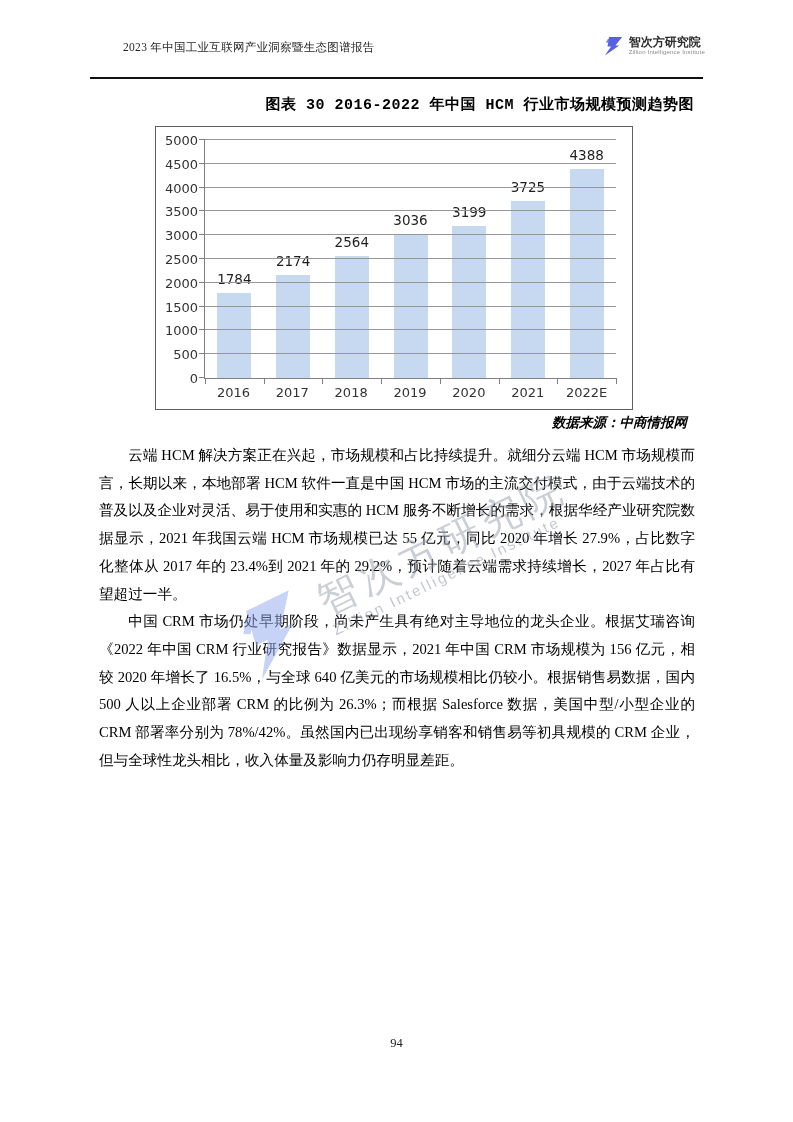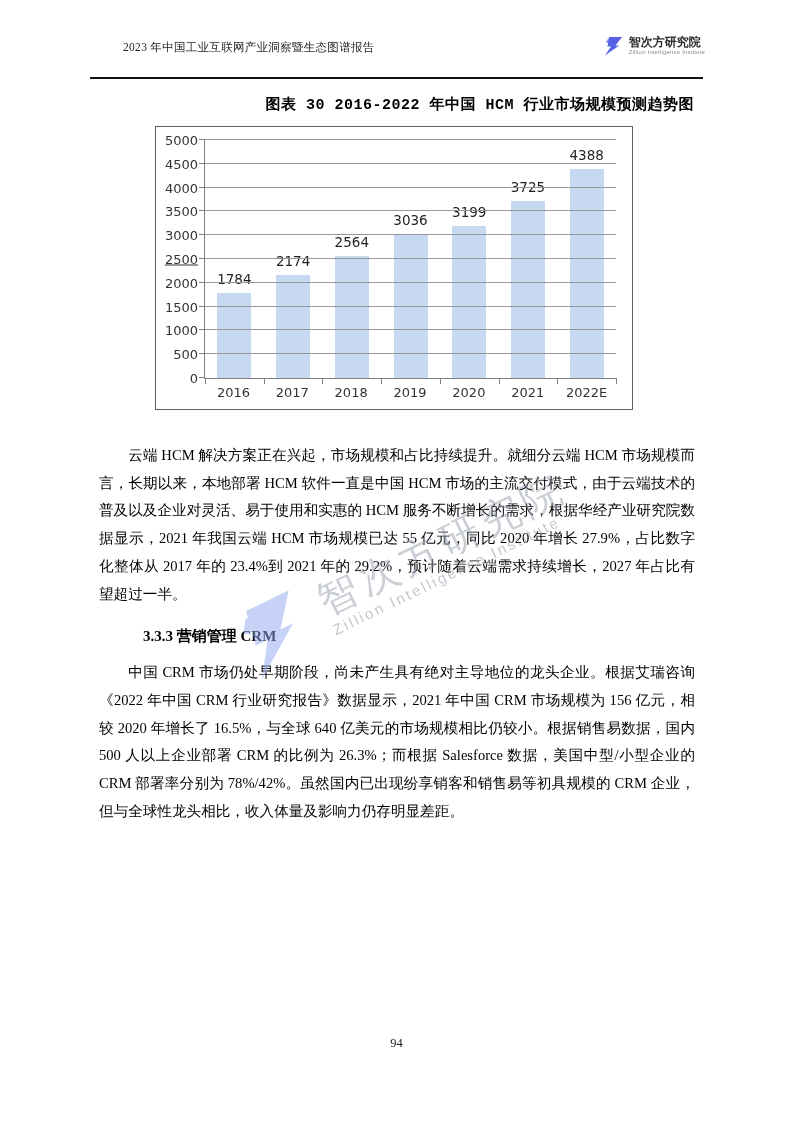--- a/index.html
+++ b/index.html
@@ -88,21 +88,21 @@
   <div class="fig-caption">图表 30  2016-2022 年中国 HCM 行业市场规模预测趋势图</div>
 
   <div class="chart-box">
     <div class="chart-inner">
       <div class="y-axis" id="y-axis">
           <div class="ylab" style="bottom: 0%;">0</div>
           <div class="ylab" style="bottom: 10%;">500</div>
           <div class="ylab" style="bottom: 20%;">1000</div>
           <div class="ylab" style="bottom: 30%;">1500</div>
           <div class="ylab" style="bottom: 40%;">2000</div>
-          <div class="ylab" style="bottom: 50%; text-decoration: underline;">2500</div>
+          <div class="ylab" style="bottom: 50%;">2500</div>
           <div class="ylab" style="bottom: 60%;">3000</div>
           <div class="ylab" style="bottom: 70%;">3500</div>
           <div class="ylab" style="bottom: 80%;">4000</div>
           <div class="ylab" style="bottom: 90%;">4500</div>
           <div class="ylab" style="bottom: 100%;">5000</div>
         </div>
       <div class="plot" id="plot">
         <div class="cols" id="cols">
             <div class="col">
               <div class="bar" style="height: 84.9184px; background: rgb(198, 217, 241);"></div>
@@ -168,24 +168,24 @@
         <div class="xlab">2016</div>
         <div class="xlab">2017</div>
         <div class="xlab">2018</div>
         <div class="xlab">2019</div>
         <div class="xlab">2020</div>
         <div class="xlab">2021</div>
         <div class="xlab">2022E</div>
       </div>
   </div>
 
+  <div class="source-line">数据来源：中商情报网</div>
 
   <div class="body-text">
     <p>云端 HCM 解决方案正在兴起，市场规模和占比持续提升。就细分云端 HCM 市场规模而言，长期以来，本地部署 HCM 软件一直是中国 HCM 市场的主流交付模式，由于云端技术的普及以及企业对灵活、易于使用和实惠的 HCM 服务不断增长的需求，根据华经产业研究院数据显示，2021 年我国云端 HCM 市场规模已达 55 亿元，同比 2020 年增长 27.9%，占比数字化整体从 2017 年的 23.4%到 2021 年的 29.2%，预计随着云端需求持续增长，2027 年占比有望超过一半。</p>
-    <h2>3.3.3 营销管理 CRM</h2>
     <p>中国 CRM 市场仍处早期阶段，尚未产生具有绝对主导地位的龙头企业。根据艾瑞咨询《2022 年中国 CRM 行业研究报告》数据显示，2021 年中国 CRM 市场规模为 156 亿元，相较 2020 年增长了 16.5%，与全球 640 亿美元的市场规模相比仍较小。根据销售易数据，国内 500 人以上企业部署 CRM 的比例为 26.3%；而根据 Salesforce 数据，美国中型/小型企业的 CRM 部署率分别为 78%/42%。虽然国内已出现纷享销客和销售易等初具规模的 CRM 企业，但与全球性龙头相比，收入体量及影响力仍存明显差距。</p>
   </div>
 
   <div class="watermark">
     <svg viewBox="0 0 100 100">
       <path d="M20 34 L30 19 L38 24 L27 38 Z" fill="#8fa8ef"></path>
       <path d="M34 12 L88 12 L60 48 L76 48 L16 90 L42 52 L27 52 Z" fill="#8fa8ef"></path>
     </svg>
     <div>
       <div class="wm-cn">智次方研究院</div>

